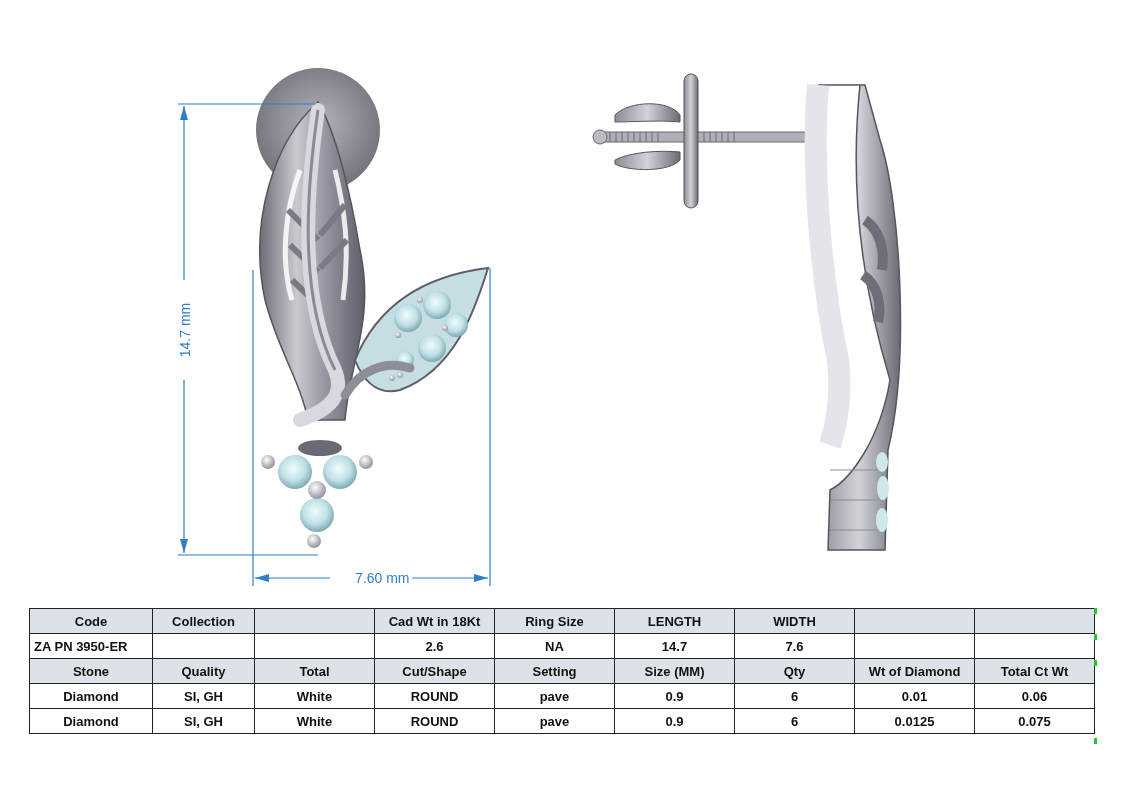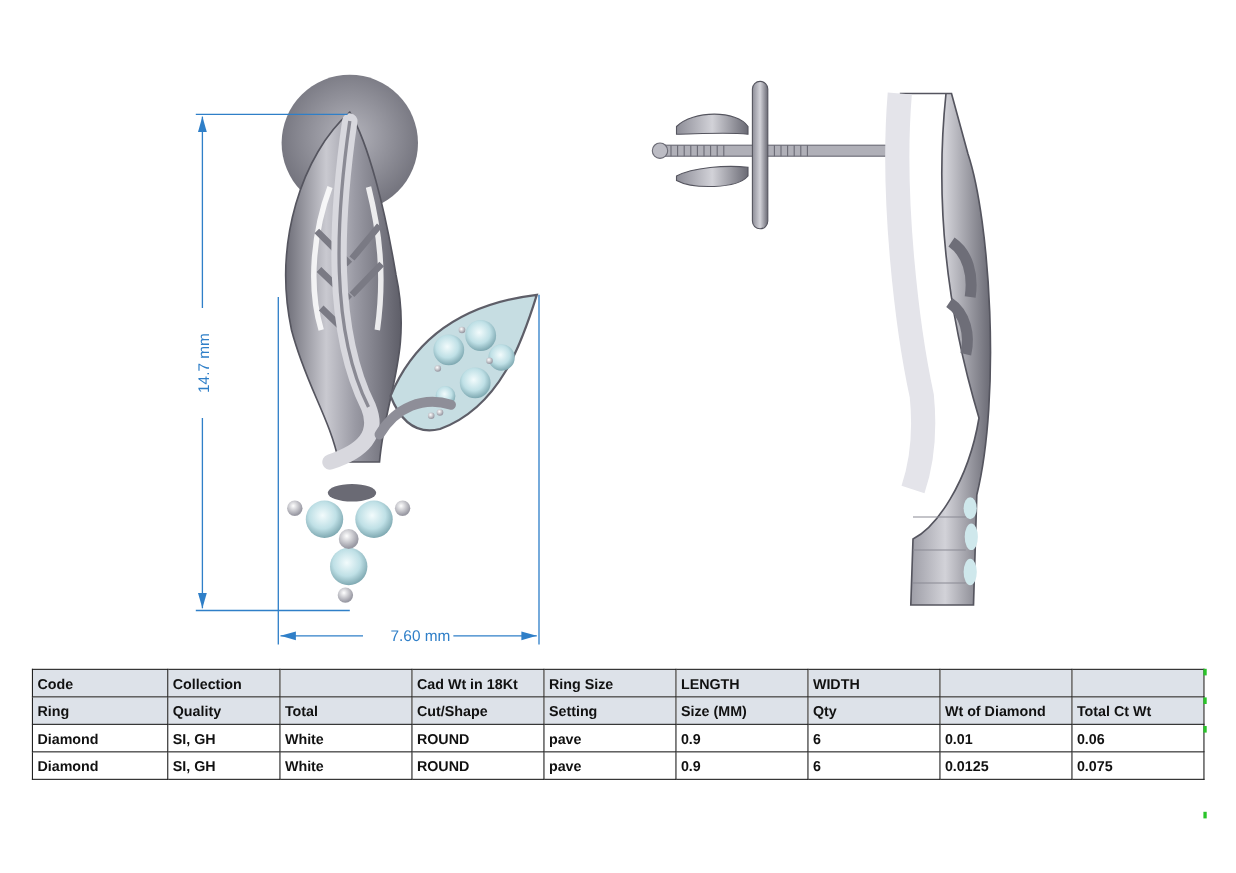--- a/index.html
+++ b/index.html
@@ -1,21 +1,21 @@
 <!DOCTYPE html>
 <html><head>
 <meta charset="utf-8">
 <style>
   html, body { margin: 0; padding: 0; background: #ffffff; }
   body { width: 1124px; height: 794px; position: relative; overflow: hidden; font-family: "Liberation Sans", sans-serif; }
   .canvas { position: absolute; left: 0; top: 0; width: 1124px; height: 794px; }
   .dim-label { position: absolute; color: #2f7fc8; font-family: "Liberation Sans", sans-serif; font-size: 14px; background: #ffffff; padding: 0 3px; }
   .dim-label.vert { transform: rotate(-90deg); transform-origin: center center; }
   table.spec { position: absolute; left: 29px; top: 608px; border-collapse: collapse; table-layout: fixed; font-family: "Liberation Sans", sans-serif; font-size: 13px; font-weight: bold; color: #111; }
-  table.spec td { border: 1.5px solid #222; height: 24px; padding: 0 4px; text-align: left; white-space: nowrap; overflow: hidden; }
+  table.spec td { border: 1.5px solid #222; height: 24px; padding: 0 4px; text-align: center; white-space: nowrap; overflow: hidden; }
   table.spec tr.hdr td { background: #dde2e9; }
   table.spec tr.code td:first-child { text-align: left; }
   table.spec tr.total td { border: 1px solid #e0e6ea; border-top: 1.5px solid #222; }
   table.spec tr.total td:last-child { border-right: 1.5px solid #222; border-bottom: 1px solid #e0e6ea; }
   .green-tick { position: absolute; width: 3px; height: 6px; background: #29c429; }
 </style>
 </head>
 <body>
 
 <div class="canvas">
@@ -166,22 +166,33 @@
       <td>Code</td>
       <td>Collection</td>
       <td></td>
       <td>Cad Wt in 18Kt</td>
       <td>Ring Size</td>
       <td>LENGTH</td>
       <td>WIDTH</td>
       <td></td>
       <td></td>
     </tr>
+    <tr class="code">
+      <td>ZA PN 3950-ER</td>
+      <td></td>
+      <td></td>
+      <td>2.6</td>
+      <td>NA</td>
+      <td>14.7</td>
+      <td>7.6</td>
+      <td></td>
+      <td></td>
+    </tr>
     <tr class="hdr">
-      <td>Ring</td>
+      <td>Stone</td>
       <td>Quality</td>
       <td>Total</td>
       <td>Cut/Shape</td>
       <td>Setting</td>
       <td>Size (MM)</td>
       <td>Qty</td>
       <td>Wt of Diamond</td>
       <td>Total Ct Wt</td>
     </tr>
     <tr>

